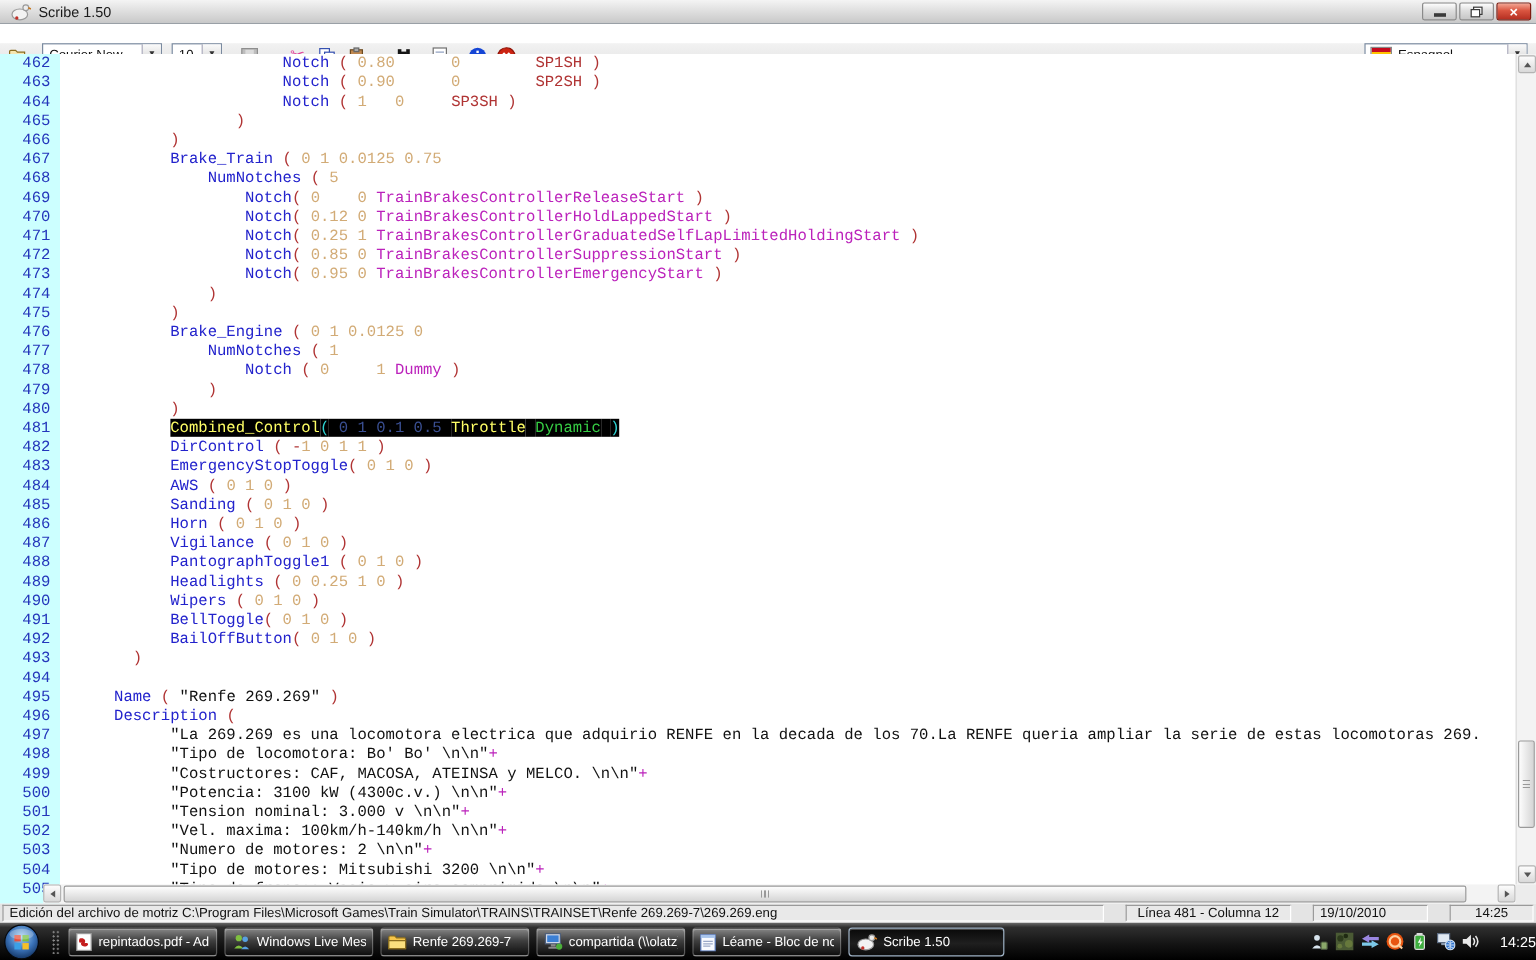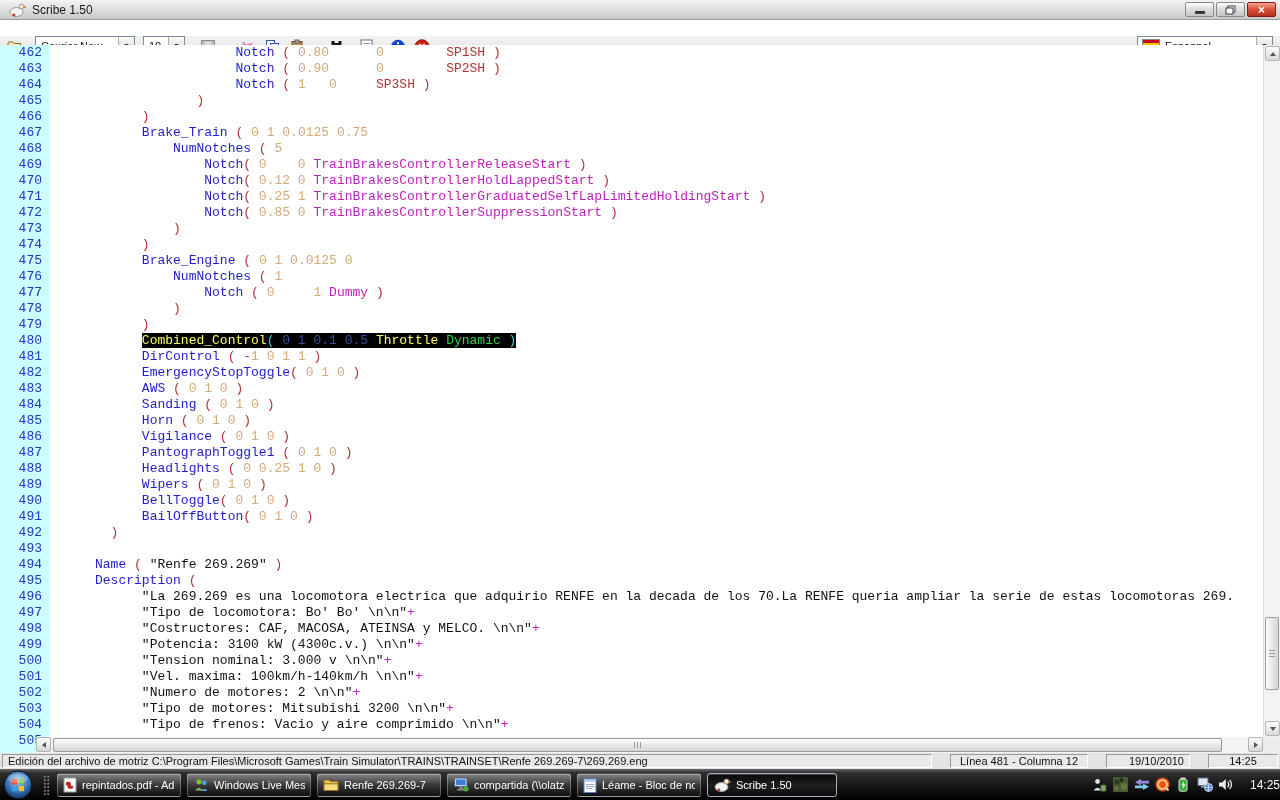--- a/index.html
+++ b/index.html
@@ -67,21 +67,21 @@
   .hthumb::after{content:"";position:absolute;top:3px;bottom:3px;left:50%;margin-left:-4px;width:8px;
     background:repeating-linear-gradient(90deg,#999 0 1px,transparent 1px 3px);}
 
   
   .statusbar{position:absolute;top:753px;left:0;right:0;height:16px;background:#e4e4e4;
     display:flex;align-items:stretch;gap:18px;padding:1px 2px;box-sizing:border-box;}
   .sb-sec{border:1px solid;border-color:#9a9a9a #fff #fff #9a9a9a;background:#e9e9e9;
     font-size:11px;line-height:12px;color:#111;padding:0 5px;white-space:nowrap;overflow:hidden;box-sizing:border-box;}
   .sb-msg{flex:1;}
   .sb-pos{width:138px;text-align:center;}
-  .sb-date{width:84px;text-align:right;}
+  .sb-date{width:96px;text-align:left;}
   .sb-time{width:70px;text-align:center;}
 
   
   .taskbar{position:absolute;top:769px;left:0;right:0;height:31px;
     background:linear-gradient(#6a6a6a 0,#2f2f2f 12%,#151515 55%,#000 100%);
     display:flex;align-items:center;box-sizing:border-box;}
   .orb{width:30px;height:30px;margin:0 4px 0 3px;flex:none;border:none;background:transparent;padding:0;}
   .tk-sep{width:7px;height:20px;margin:0 7px 0 6px;
     background-image:radial-gradient(#8a8a8a 0.8px,transparent 1px);background-size:3.5px 3.5px;}
   .tk-item{width:124px;height:24px;flex:none;border-radius:3px;border:1px solid rgba(255,255,255,.28);
@@ -272,20 +272,21 @@
         <div class="line"><span class="ct">                       </span><span class="ck">Notch</span><span class="ct"> </span><span class="cp">(</span><span class="ct"> </span><span class="cn">0.90</span><span class="ct">      </span><span class="cn">0</span><span class="ct">        </span><span class="cp">SP2SH )</span></div>
         <div class="line"><span class="ct">                       </span><span class="ck">Notch</span><span class="ct"> </span><span class="cp">(</span><span class="ct"> </span><span class="cn">1</span><span class="ct">   </span><span class="cn">0</span><span class="ct">     </span><span class="cp">SP3SH )</span></div>
         <div class="line"><span class="ct">                  </span><span class="cp">)</span></div>
         <div class="line"><span class="ct">           </span><span class="cp">)</span></div>
         <div class="line"><span class="ct">           </span><span class="ck">Brake_Train</span><span class="ct"> </span><span class="cp">(</span><span class="cn"> 0 1 0.0125 0.75</span></div>
         <div class="line"><span class="ct">               </span><span class="ck">NumNotches</span><span class="ct"> </span><span class="cp">(</span><span class="cn"> 5</span></div>
         <div class="line"><span class="ct">                   </span><span class="ck">Notch</span><span class="cp">(</span><span class="cn"> 0    0 </span><span class="cm">TrainBrakesControllerReleaseStart</span><span class="cp"> )</span></div>
         <div class="line"><span class="ct">                   </span><span class="ck">Notch</span><span class="cp">(</span><span class="cn"> 0.12 0 </span><span class="cm">TrainBrakesControllerHoldLappedStart</span><span class="cp"> )</span></div>
         <div class="line"><span class="ct">                   </span><span class="ck">Notch</span><span class="cp">(</span><span class="cn"> 0.25 1 </span><span class="cm">TrainBrakesControllerGraduatedSelfLapLimitedHoldingStart</span><span class="cp"> )</span></div>
         <div class="line"><span class="ct">                   </span><span class="ck">Notch</span><span class="cp">(</span><span class="cn"> 0.85 0 </span><span class="cm">TrainBrakesControllerSuppressionStart</span><span class="cp"> )</span></div>
+        <div class="line"><span class="ct">                   </span><span class="ck">Notch</span><span class="cp">(</span><span class="cn"> 0.95 0 </span><span class="cm">TrainBrakesControllerEmergencyStart</span><span class="cp"> )</span></div>
         <div class="line"><span class="ct">               </span><span class="cp">)</span></div>
         <div class="line"><span class="ct">           </span><span class="cp">)</span></div>
         <div class="line"><span class="ct">           </span><span class="ck">Brake_Engine</span><span class="ct"> </span><span class="cp">(</span><span class="cn"> 0 1 0.0125 0</span></div>
         <div class="line"><span class="ct">               </span><span class="ck">NumNotches</span><span class="ct"> </span><span class="cp">(</span><span class="cn"> 1</span></div>
         <div class="line"><span class="ct">                   </span><span class="ck">Notch</span><span class="ct"> </span><span class="cp">(</span><span class="cn"> 0     1 </span><span class="cm">Dummy</span><span class="cp"> )</span></div>
         <div class="line"><span class="ct">               </span><span class="cp">)</span></div>
         <div class="line"><span class="ct">           </span><span class="cp">)</span></div>
         <div class="line"><span class="ct">           </span><span class="sk">Combined_Control</span><span class="sp">(</span><span class="sn"> 0 1 0.1 0.5 </span><span class="sk">Throttle</span><span class="sn"> </span><span class="sm">Dynamic</span><span class="sn"> </span><span class="sp">)</span></div>
         <div class="line"><span class="ct">           </span><span class="ck">DirControl</span><span class="ct"> </span><span class="cp">(</span><span class="ct"> </span><span class="cp">-</span><span class="cn">1 0 1 1</span><span class="cp"> )</span></div>
         <div class="line"><span class="ct">           </span><span class="ck">EmergencyStopToggle</span><span class="cp">(</span><span class="cn"> 0 1 0</span><span class="cp"> )</span></div>

